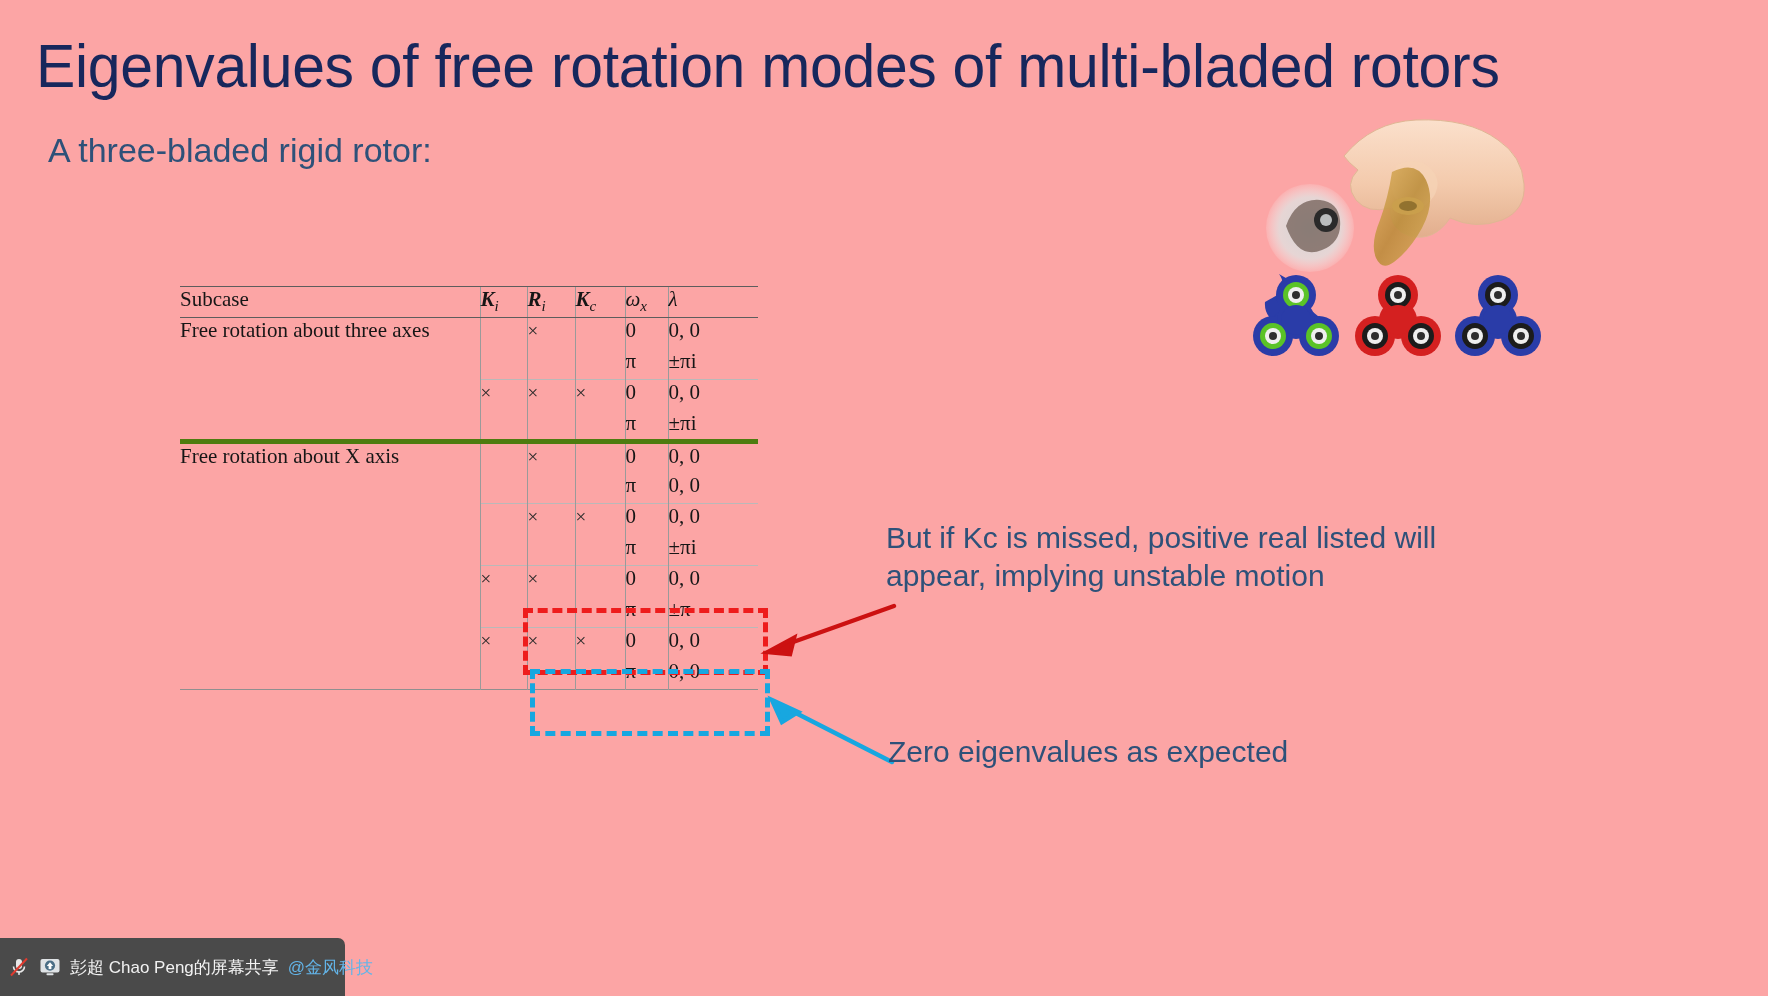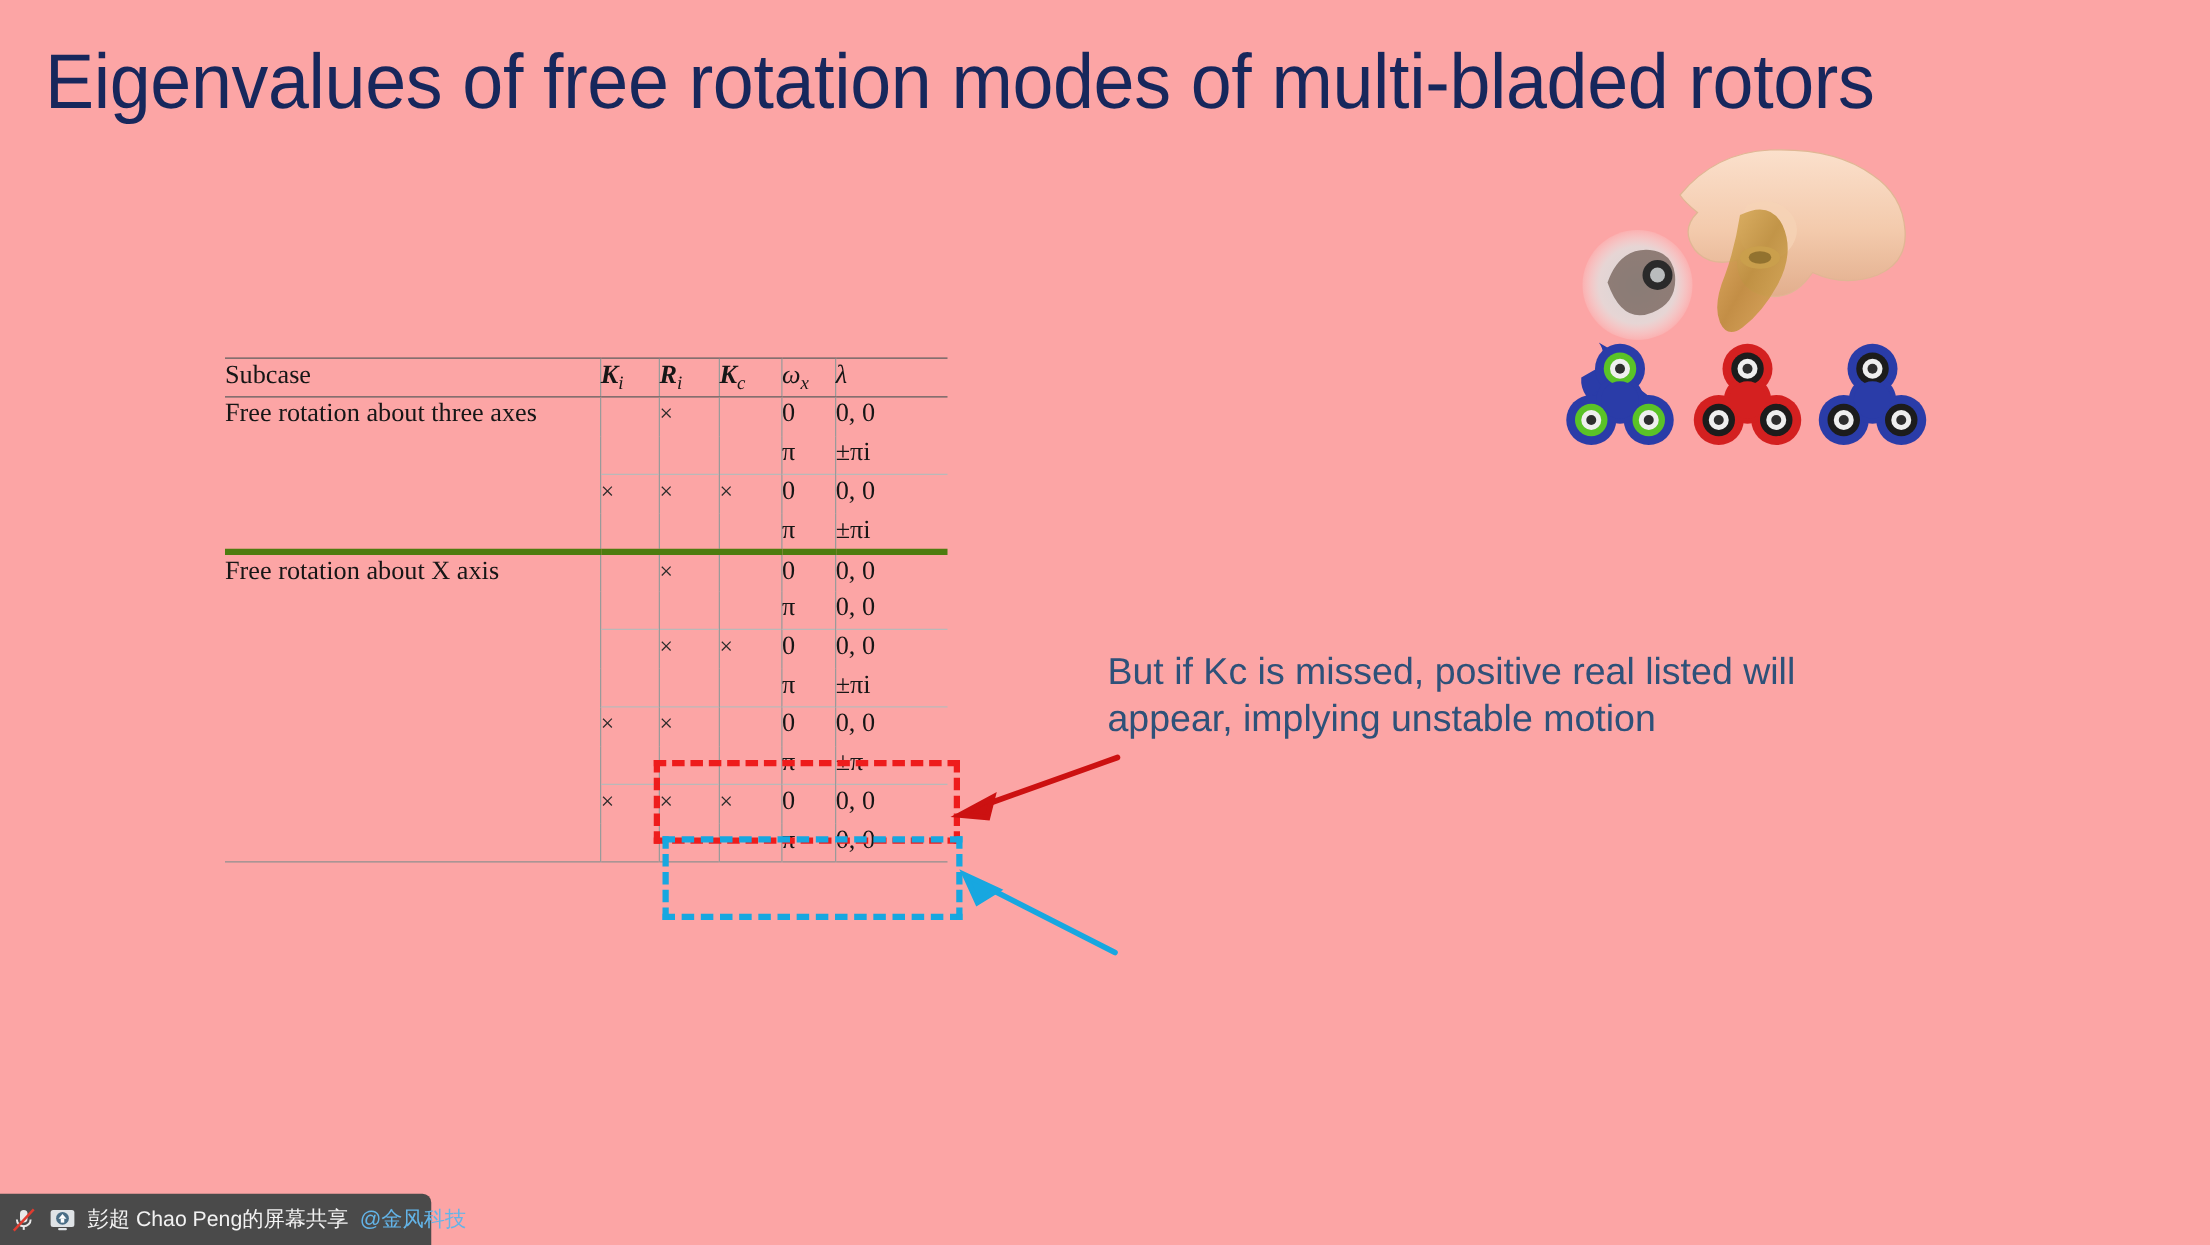--- a/index.html
+++ b/index.html
@@ -154,21 +154,21 @@
     left: 1248px;
     top: 108px;
     width: 300px;
     height: 262px;
   }
   
   #taskbar {
     position: absolute;
     left: 0;
     bottom: 0;
-    height: 41px;
+    height: 58px;
     width: 345px;
     background: #4a4a4a;
     border-top-right-radius: 7px;
     display: flex;
     align-items: center;
     gap: 9px;
     padding-left: 8px;
     box-sizing: border-box;
   }
   #taskbar .tb-text {
@@ -183,20 +183,21 @@
     white-space: nowrap;
   }
   .tb-icon { display: inline-flex; align-items: center; }
 </style>
 </head>
 <body>
 
 <div class="slide">
 
   <div id="slide-title">Eigenvalues of free rotation modes of multi-bladed rotors</div>
+  <div id="slide-subtitle">A three-bladed rigid rotor:</div>
 
   <div id="spinner-figure">
     <svg width="300" height="262" viewBox="0 0 300 262" xmlns="http://www.w3.org/2000/svg">
       <defs>
         <radialGradient id="blurG" cx="50%" cy="50%" r="50%">
           <stop offset="0%" stop-color="#cfd6d6" stop-opacity="0.95"></stop>
           <stop offset="70%" stop-color="#dfe5e4" stop-opacity="0.75"></stop>
           <stop offset="100%" stop-color="#f4f6f6" stop-opacity="0.15"></stop>
         </radialGradient>
         <linearGradient id="skin" x1="0" y1="0" x2="0" y2="1">
@@ -421,20 +422,21 @@
   </svg>
 
   <svg id="blue-arrow" style="left:762px; top:690px;" width="140" height="80" viewBox="0 0 140 80" xmlns="http://www.w3.org/2000/svg">
     <g stroke="#17a7e0" stroke-width="4.5" fill="#17a7e0">
       <line x1="130" y1="72" x2="24" y2="18" stroke-linecap="round"></line>
       <polygon points="10,10 36,22 20,32"></polygon>
     </g>
   </svg>
 
   <div id="ann-red">But if Kc is missed, positive real listed will appear, implying unstable motion</div>
+  <div id="ann-blue">Zero eigenvalues as expected</div>
 
   <div id="taskbar">
     <span class="tb-icon">
       <svg width="22" height="22" viewBox="0 0 22 22" xmlns="http://www.w3.org/2000/svg">
         <g fill="#e8e8e8">
           <rect x="8" y="3" width="6" height="10" rx="3"></rect>
           <path d="M5.5 10.5 a5.5 5.5 0 0 0 11 0" fill="none" stroke="#e8e8e8" stroke-width="1.6"></path>
           <rect x="10.2" y="15.5" width="1.6" height="3.4"></rect>
         </g>
         <line x1="3" y1="19.5" x2="19" y2="2.5" stroke="#e03b2f" stroke-width="2"></line>

